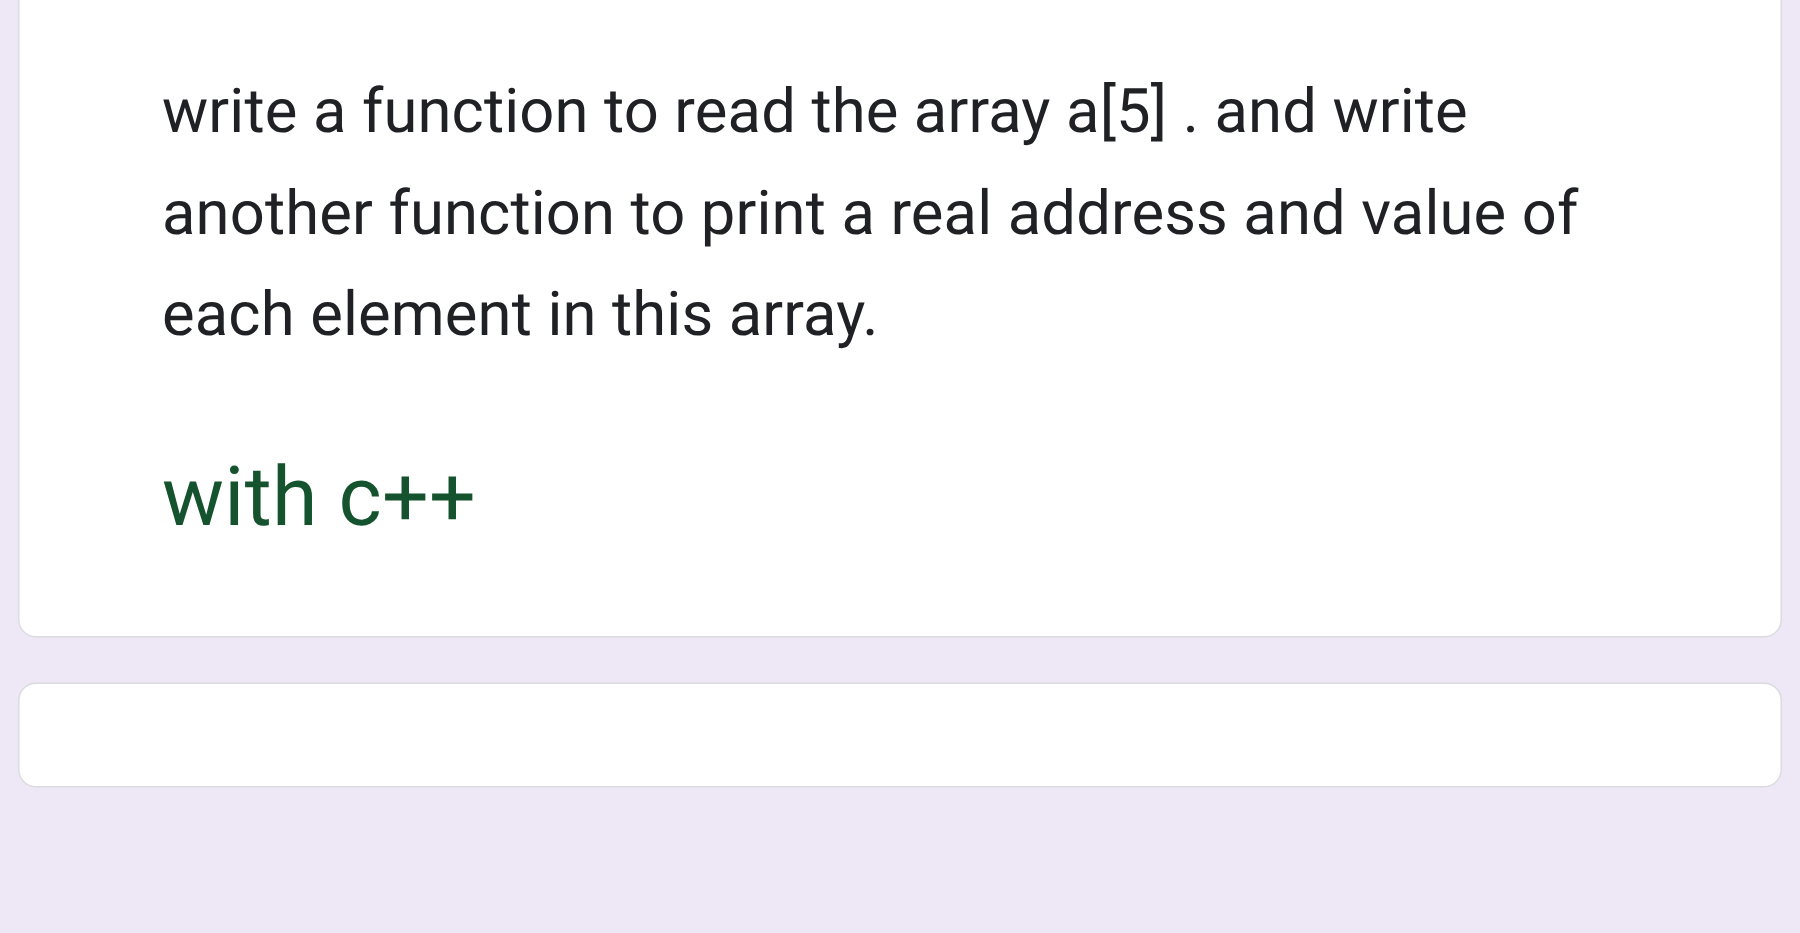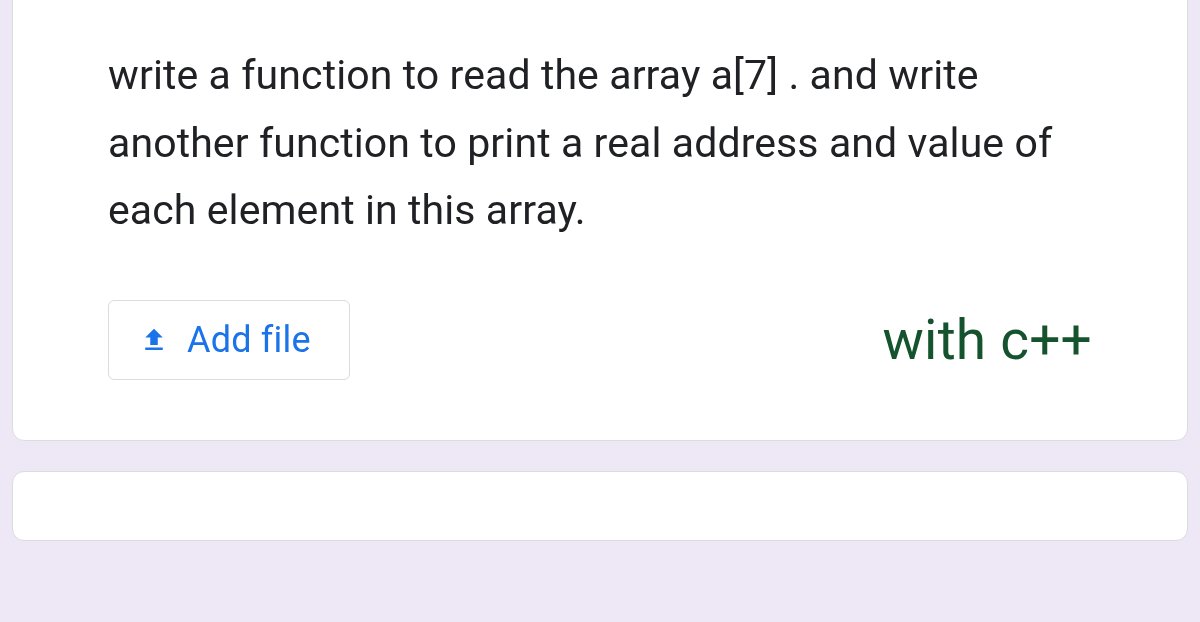--- a/index.html
+++ b/index.html
@@ -80,29 +80,21 @@
       width: 1176px;
       height: 70px;
       margin-top: 30px;
       border: 1px solid #dadce0;
     }
   </style>
 </head>
 <body>
 
 <div class="card">
-  <div class="question-text">write a function to read the array a[7] . and write another function to print a real address and value of each element in this array.</div>
+  <div class="question-text">write a function to read the array a[5] . and write another function to print a real address and value of each element in this array.</div>
 
   <div class="action-row">
-    <button class="add-file-button">
-      <span class="upload-icon">
-        <svg viewBox="0 0 24 24">
-          <path d="M9 16h6v-6h4l-7-7-7 7h4v6zm-4 2h14v2H5v-2z"></path>
-        </svg>
-      </span>
-      <span class="add-file-label">Add file</span>
-    </button>
 
     <span class="annotation-text">with c++</span>
   </div>
 </div>
 
 <div class="card-peek"></div>
 
 </body></html>

